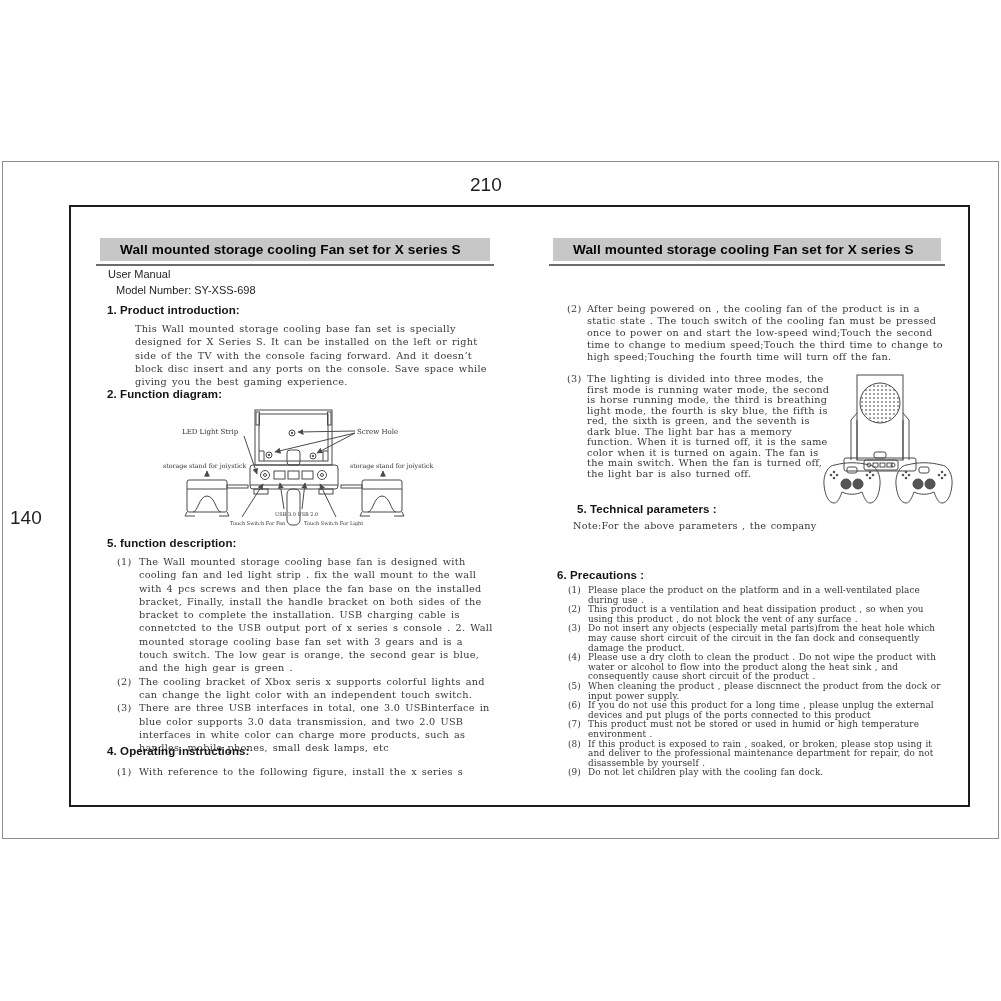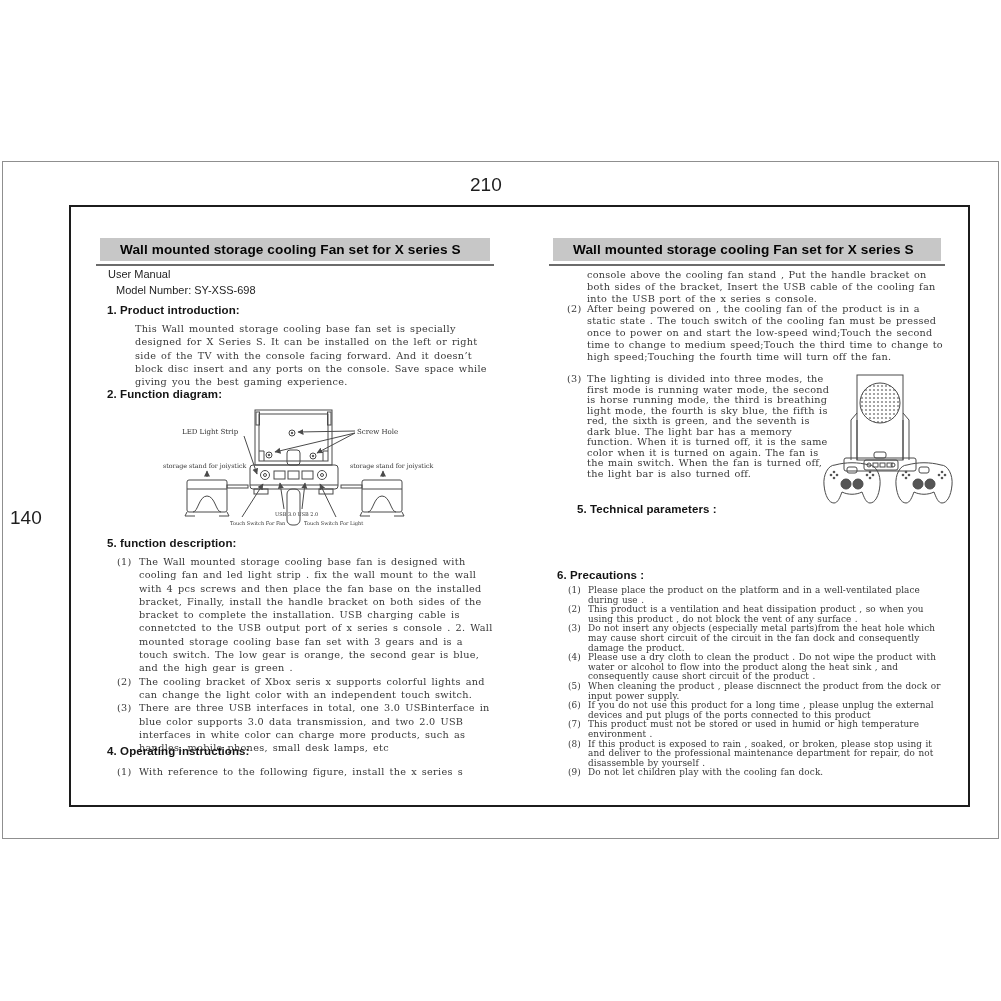--- a/index.html
+++ b/index.html
@@ -152,21 +152,20 @@
   <div class="abs serif body-text" style="left:46px;top:558px;width:378px;">
     <div class="li">
       <span class="num">(1)</span>
       <span class="txt">With reference to the following figure, install the x series s</span>
     </div>
   </div>
 
   <div class="hdr-bar" style="left:482px;top:31px;width:388px;">Wall mounted storage cooling Fan set for X series S</div>
   <div class="hdr-underline" style="left:478px;top:57px;width:396px;"></div>
 
-  <div class="abs serif rc-text" style="left:516px;top:62px;width:362px;">console above the cooling fan stand , Put the handle bracket on both sides of the bracket, Insert the USB cable of the cooling fan into the USB port of the x series s console.</div>
 
   <div class="abs serif rc-text" style="left:496px;top:96px;width:382px;">
     <div class="li">
       <span class="num n20">(2)</span>
       <span class="txt">After being powered on , the cooling fan of the product is in a static state . The touch switch of the cooling fan must be pressed once to power on and start the low-speed wind;Touch the second time to change to medium speed;Touch the third time to change to high speed;Touching the fourth time will turn off the fan.</span>
     </div>
   </div>
 
   <div class="abs serif rc-text" style="left:496px;top:167px;width:268px;line-height:10.5px;">
     <div class="li">
@@ -226,20 +225,21 @@
             <circle cx="47" cy="103" r="1.3"></circle>
           <circle cx="53" cy="103" r="1.3"></circle>
             <circle cx="50" cy="106" r="1.3"></circle>
         </g>
       </g>
     </g>
   </svg>
 
   <div class="sec-title" style="left:486px;top:296px;padding-left:20px;">5. Technical parameters :</div>
   <div class="abs serif" style="left:502px;top:313px;width:378px;font-size:9.7px;line-height:12.5px;letter-spacing:0.25px;word-spacing:1px;">
+    <div>Note:For the above parameters , the company</div>
   </div>
 
   <div class="sec-title" style="left:486px;top:362px;">6. Precautions :</div>
 
   <div class="abs serif small-text" style="left:497px;top:379px;width:384px;">
     <div class="li">
       <span class="num n20">(1)</span>
       <span class="txt">Please place the product on the platform and in a well-ventilated place during use .</span>
     </div>
     <div class="li">

